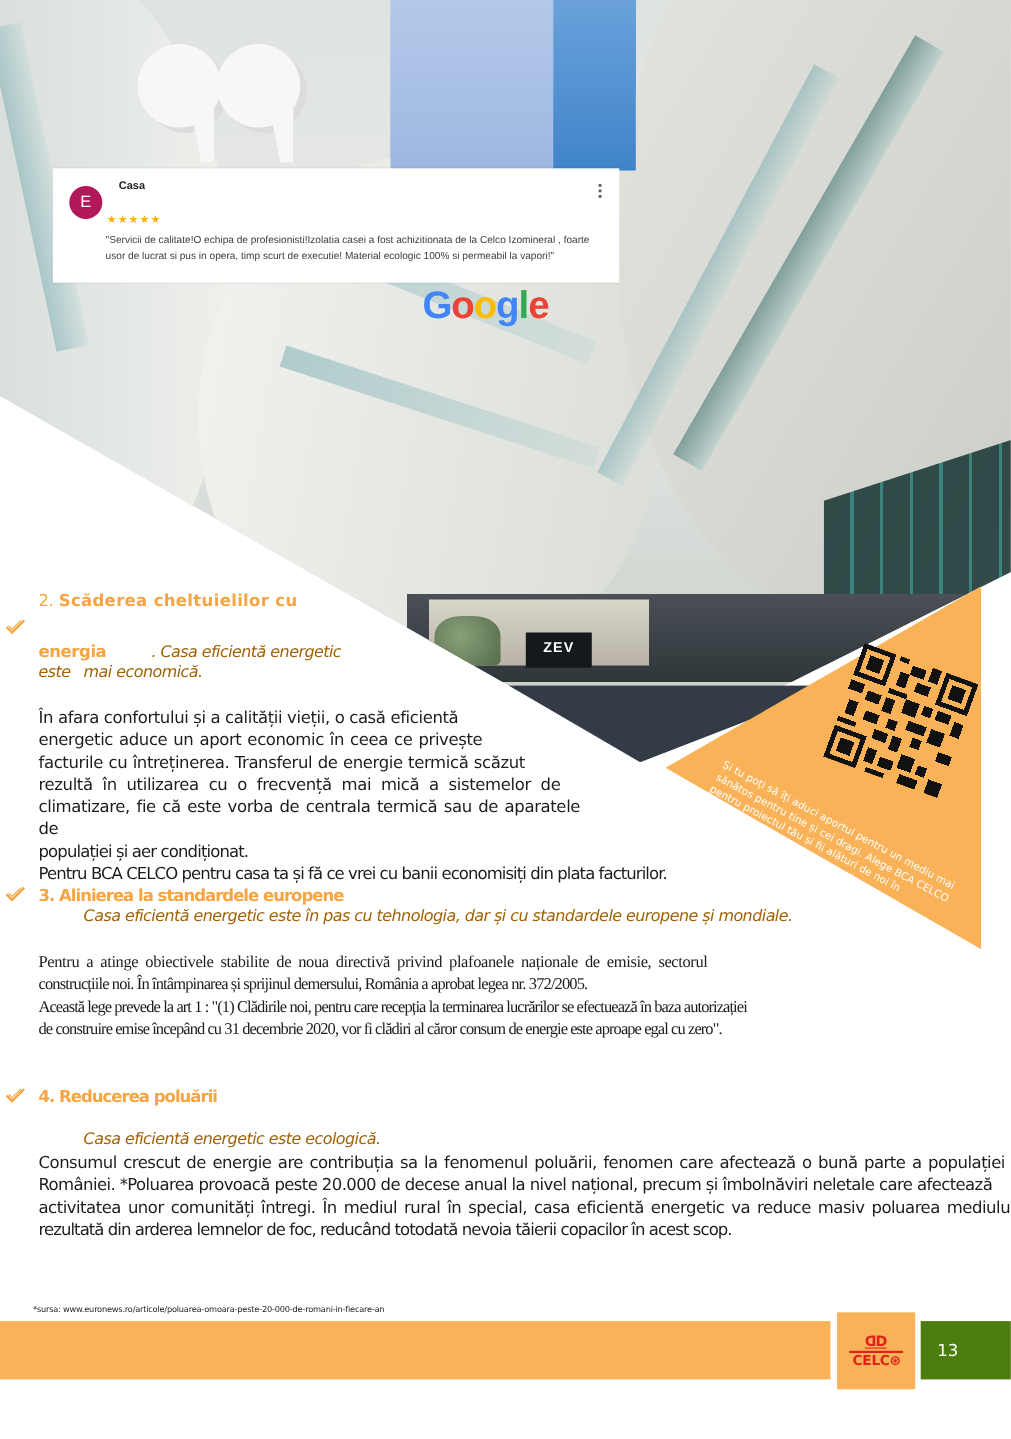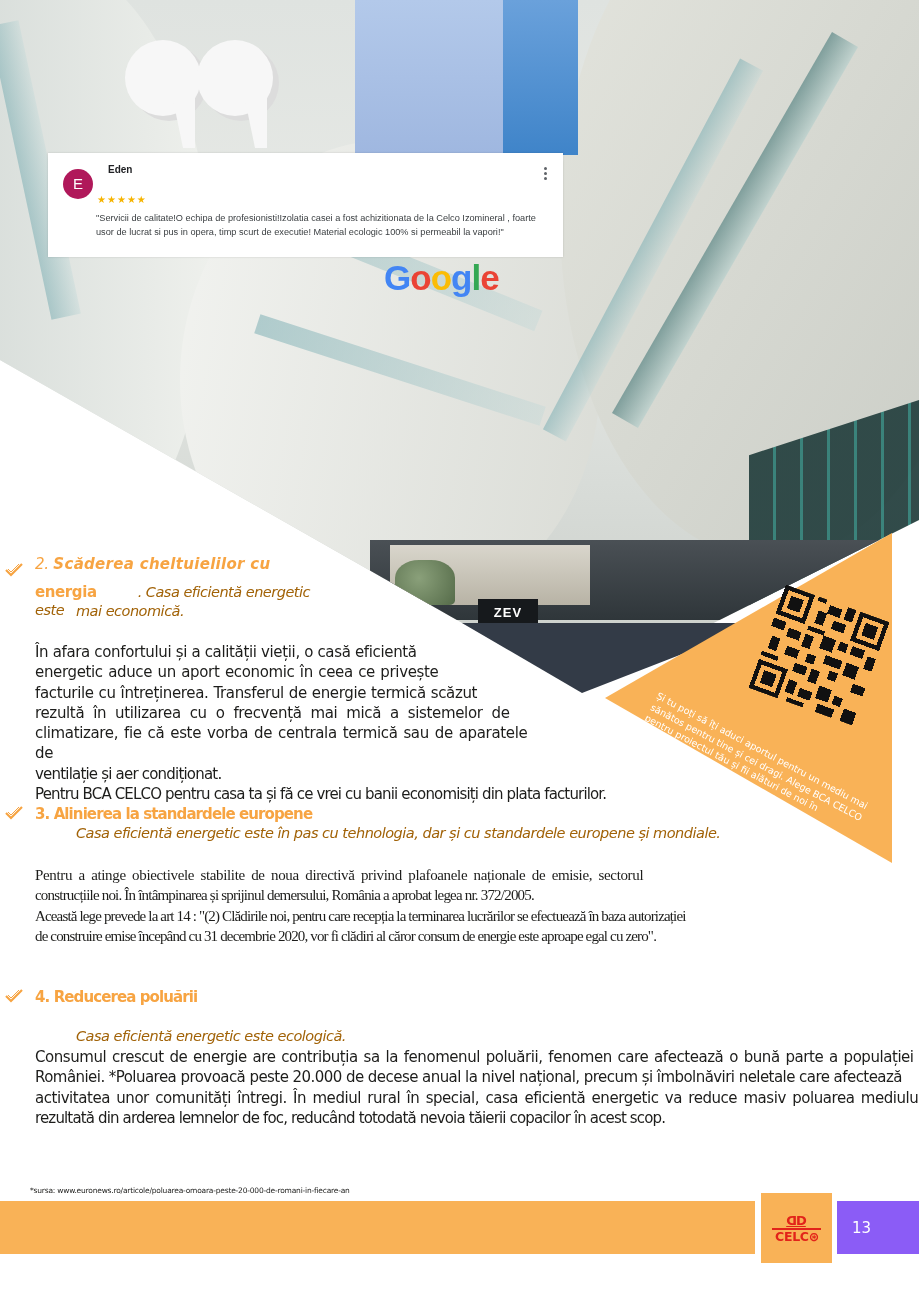--- a/index.html
+++ b/index.html
@@ -12,21 +12,21 @@
       linear-gradient(90deg, rgba(0,0,0,0) 0, rgba(0,0,0,0) 100%),
       linear-gradient(180deg, #dfe3e0 0%, #e8eae6 40%, #d8dcd8 70%, #c9cdc8 100%);
   }
   .sky-a { position:absolute; left:355px; top:0; width:150px; height:155px; background:linear-gradient(180deg,#b3c9ea,#9fb7e0); }
   .sky-b { position:absolute; left:503px; top:0; width:75px; height:155px; background:linear-gradient(180deg,#6aa1db,#3f84c9); }
   .band { position:absolute; background:linear-gradient(90deg,#f4f5f2,#dde0db); border-radius:50%; }
   .glass { position:absolute; background:linear-gradient(90deg, rgba(125,175,180,.55), rgba(190,215,215,.35)); }
   .dark-floor { position:absolute; left:370px; top:540px; width:549px; height:80px; background:linear-gradient(180deg,#4a5055,#2f363a); }
   .lobby { position:absolute; left:390px; top:545px; width:200px; height:60px; background:linear-gradient(180deg,#d9d6cc,#b8b3a5); }
   .trees { position:absolute; left:395px; top:560px; width:60px; height:45px; border-radius:40% 40% 10% 10%; background:radial-gradient(circle at 40% 40%, #8aa07a, #556b49); }
-  .zev { position:absolute; left:478px; top:575px; width:60px; height:32px; background:#16191c; color:#fff; font:bold 13px "Liberation Sans", sans-serif; text-align:center; line-height:28px; letter-spacing:1px;margin-top:24px; }
+  .zev { position:absolute; left:478px; top:575px; width:60px; height:32px; background:#16191c; color:#fff; font:bold 13px "Liberation Sans", sans-serif; text-align:center; line-height:28px; letter-spacing:1px; }
   .windows { position:absolute; right:0; top:400px; width:170px; height:160px; background:repeating-linear-gradient(90deg,#1f3b3a 0 24px,#2a7a72 24px 27px); transform:skewY(-18deg); transform-origin:right; opacity:.9; }
   .navy { position:absolute; left:462px; top:623px; width:300px; height:70px; background:#333b47; clip-path:polygon(0 0, 100% 0, 40% 100%); }
 
   
   .quote { position:absolute; top:40px; width:80px; height:110px; }
   .quote .dot { position:absolute; left:0; top:0; width:76px; height:76px; border-radius:50%; background:#f7f7f7; box-shadow:6px 5px 0 #dcdcdc; }
   .quote .tail { position:absolute; left:30px; top:50px; width:40px; height:58px; background:#f7f7f7; clip-path:polygon(40% 0, 100% 0, 100% 100%, 70% 100%); box-shadow:6px 5px 0 #dcdcdc; }
 
   
   .review { position:absolute; left:48px; top:153px; width:515px; height:104px; background:#ffffff; box-shadow:0 0 2px rgba(0,0,0,.15); }
@@ -53,21 +53,21 @@
   .line { display:block; }
 
   .footnote { position:absolute; left:30px; top:1186px; font:7.5px "DejaVu Sans", sans-serif; color:#1d1d1b; letter-spacing:-0.2px; }
 
   
   .bar { position:absolute; left:0; top:1201px; width:755px; height:53px; background:#f9b257; }
   .logo-box { position:absolute; left:761px; top:1193px; width:71px; height:70px; background:#f9b257; }
   .logo-dd { position:absolute; left:14px; top:20px; width:42px; text-align:center; color:#e2231a; font:bold 13px "DejaVu Sans", sans-serif; letter-spacing:-1px;text-decoration:underline; }
   .logo-rule { position:absolute; left:11px; top:35px; width:49px; height:1.5px; background:#e2231a; }
   .logo-celco { position:absolute; left:10px; top:36px; width:52px; text-align:center; color:#e2231a; font:bold 12.5px "DejaVu Sans", sans-serif; letter-spacing:-0.3px; }
-  .page-box { position:absolute; left:837px; top:1201px; width:82px; height:53px; background:#8b5cf6; }
+  .page-box { position:absolute; left:837px; top:1201px; width:82px; height:53px; background:#4d7c0f; }
   .page-num { position:absolute; left:15px; top:18px; color:#ffffff; font:15px "DejaVu Sans", sans-serif; }
 </style>
 </head>
 <body>
 
 <div class="photo">
   <div class="sky-a"></div>
   <div class="sky-b"></div>
   <div class="band" style="left:-120px;top:-40px;width:330px;height:620px;background:linear-gradient(90deg,#cfd6d3,#eef0ec);"></div>
   <div class="glass" style="left:20px;top:20px;width:30px;height:300px;transform:rotate(-12deg);"></div>
@@ -92,21 +92,21 @@
     <div class="dot"></div>
     <div class="tail"></div>
   </div>
 <div class="quote" style="left:197px;">
     <div class="dot"></div>
     <div class="tail"></div>
   </div>
 
 <div class="review">
   <div class="avatar">E</div>
-  <div class="rev-name">Eden</div>
+  <div class="rev-name">Casa</div>
   <div class="kebab">
       <i></i>
       <i></i>
       <i></i>
     </div>
   <div class="rev-stars">★★★★★</div>
   <div class="rev-text">"Servicii de calitate!O echipa de profesionisti!Izolatia casei a fost achizitionata de la Celco Izomineral , foarte usor de lucrat si pus in opera, timp scurt de executie! Material ecologic 100% si permeabil la vapori!"</div>
 </div>
 <div class="google">
   <span id="g0" style="color: rgb(66, 133, 244);">G</span><span id="g1" style="color: rgb(234, 67, 53);">o</span><span id="g2" style="color: rgb(251, 188, 5);">o</span><span id="g3" style="color: rgb(66, 133, 244);">g</span><span id="g4" style="color: rgb(52, 168, 83);">l</span><span id="g5" style="color: rgb(234, 67, 53);">e</span>
@@ -157,50 +157,50 @@
         <rect x="16" y="23" width="4" height="2"></rect>
     </g>
   </svg>
 </div>
 <div class="tri-text">Și tu poți să îți aduci aportul pentru un mediu mai sănătos pentru tine și cei dragi. Alege BCA CELCO pentru proiectul tău și fii alături de noi în combaterea fenomenului de poluare.</div>
 
 <svg class="check" style="top:563px" viewBox="0 0 18 14">
     <path d="M1 7 L6 12 L17 1" fill="none" stroke="#f7a442" stroke-width="2.2"></path>
     <path d="M3 6 L6 9 L14 1" fill="none" stroke="#f7a442" stroke-width="1"></path>
   </svg>
-<div class="h" style="top:555px; width:260px;font-style:italic;">
+<div class="h" style="top:537px; width:260px;">
   <span class="num-light">2.</span>
   <span style="letter-spacing:0.3px">Scăderea cheltuielilor cu</span>
 </div>
 <div class="h" style="top:583px; width:290px;">
   <span>energia</span><span class="sub">. Casa eficientă energetic este</span>
 </div>
 <div class="h sub" style="top:603px;">mai economică.</div>
 
 <div class="p" style="top:642px; width:510px;">
   <span class="line">În afara confortului și a calității vieții, o casă eficientă</span>
   <span class="line" style="word-spacing:1px">energetic aduce un aport economic în ceea ce privește</span>
   <span class="line" style="word-spacing:0.5px">facturile cu întreținerea. Transferul de energie termică scăzut</span>
   <span class="line" style="word-spacing:4.5px">rezultă în utilizarea cu o frecvență mai mică a sistemelor de</span>
   <span class="line" style="word-spacing:1.5px">climatizare, fie că este vorba de centrala termică sau de aparatele de</span>
-  <span class="line" style="letter-spacing:-0.8px">ventilație și aer condiționat.</span>
+  <span class="line" style="letter-spacing:-0.8px">populației și aer condiționat.</span>
   <span class="line" style="letter-spacing:-0.85px; white-space:nowrap">Pentru BCA CELCO pentru casa ta și fă ce vrei cu banii economisiți din plata facturilor.</span>
 </div>
 
 <svg class="check" style="top:806px" viewBox="0 0 18 14">
     <path d="M1 7 L6 12 L17 1" fill="none" stroke="#f7a442" stroke-width="2.2"></path>
     <path d="M3 6 L6 9 L14 1" fill="none" stroke="#f7a442" stroke-width="1"></path>
   </svg>
 <div class="h" style="top:805px; letter-spacing:-0.9px;">3. Alinierea la standardele europene</div>
 <div class="h sub" style="top:825px; white-space:nowrap;">Casa eficientă energetic este în pas cu tehnologia, dar și cu standardele europene și mondiale.</div>
 
 <div class="p" style="top:865px; width:860px;font-family:Liberation Serif, serif;">
   <span class="line" style="word-spacing:3px">Pentru a atinge obiectivele stabilite de noua directivă privind plafoanele naționale de emisie, sectorul</span>
   <span class="line" style="letter-spacing:-0.8px">construcțiile noi. În întâmpinarea și sprijinul demersului, România a aprobat legea nr. 372/2005.</span>
-  <span class="line" style="letter-spacing:-0.85px; white-space:nowrap">Această lege prevede la art 14 : "(2) Clădirile noi, pentru care recepția la terminarea lucrărilor se efectuează în baza autorizației</span>
+  <span class="line" style="letter-spacing:-0.85px; white-space:nowrap">Această lege prevede la art 1 : "(1) Clădirile noi, pentru care recepția la terminarea lucrărilor se efectuează în baza autorizației</span>
   <span class="line" style="letter-spacing:-0.85px; white-space:nowrap">de construire emise începând cu 31 decembrie 2020, vor fi clădiri al căror consum de energie este aproape egal cu zero".</span>
 </div>
 
 <svg class="check" style="top:989px" viewBox="0 0 18 14">
     <path d="M1 7 L6 12 L17 1" fill="none" stroke="#f7a442" stroke-width="2.2"></path>
     <path d="M3 6 L6 9 L14 1" fill="none" stroke="#f7a442" stroke-width="1"></path>
   </svg>
 <div class="h" style="top:988px; letter-spacing:-0.9px;">4. Reducerea poluării</div>
 <div class="h sub" style="top:1028px;">Casa eficientă energetic este ecologică.</div>
 

